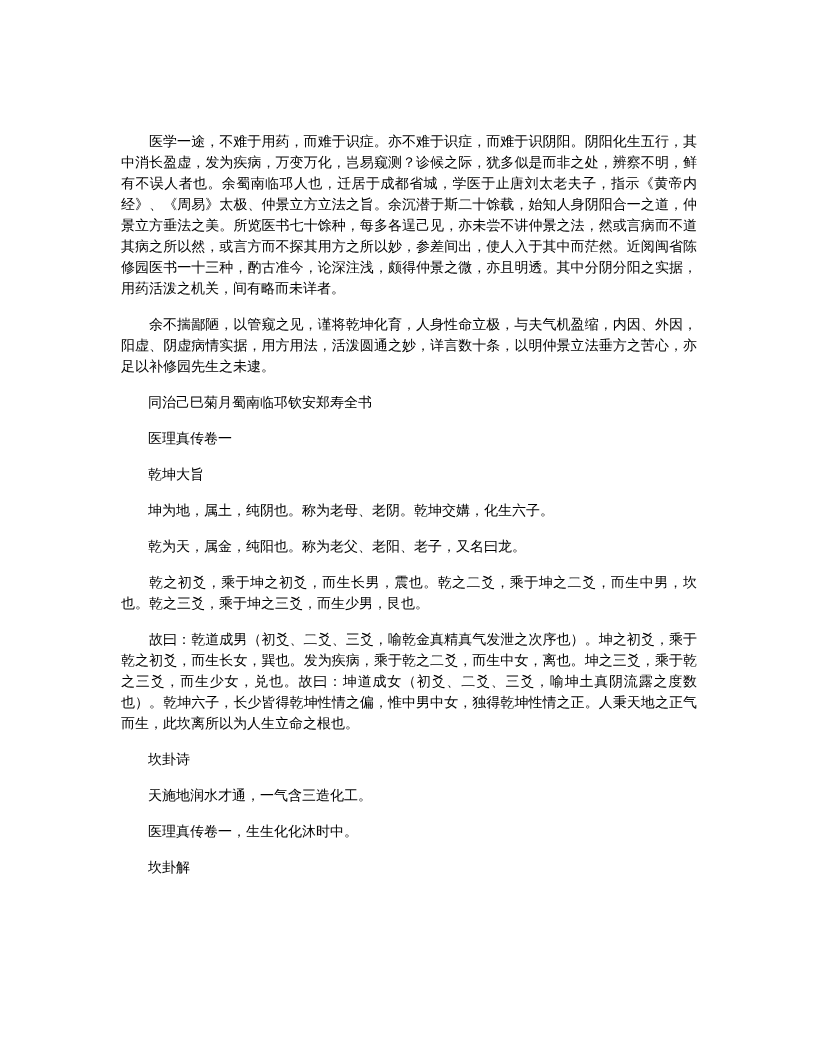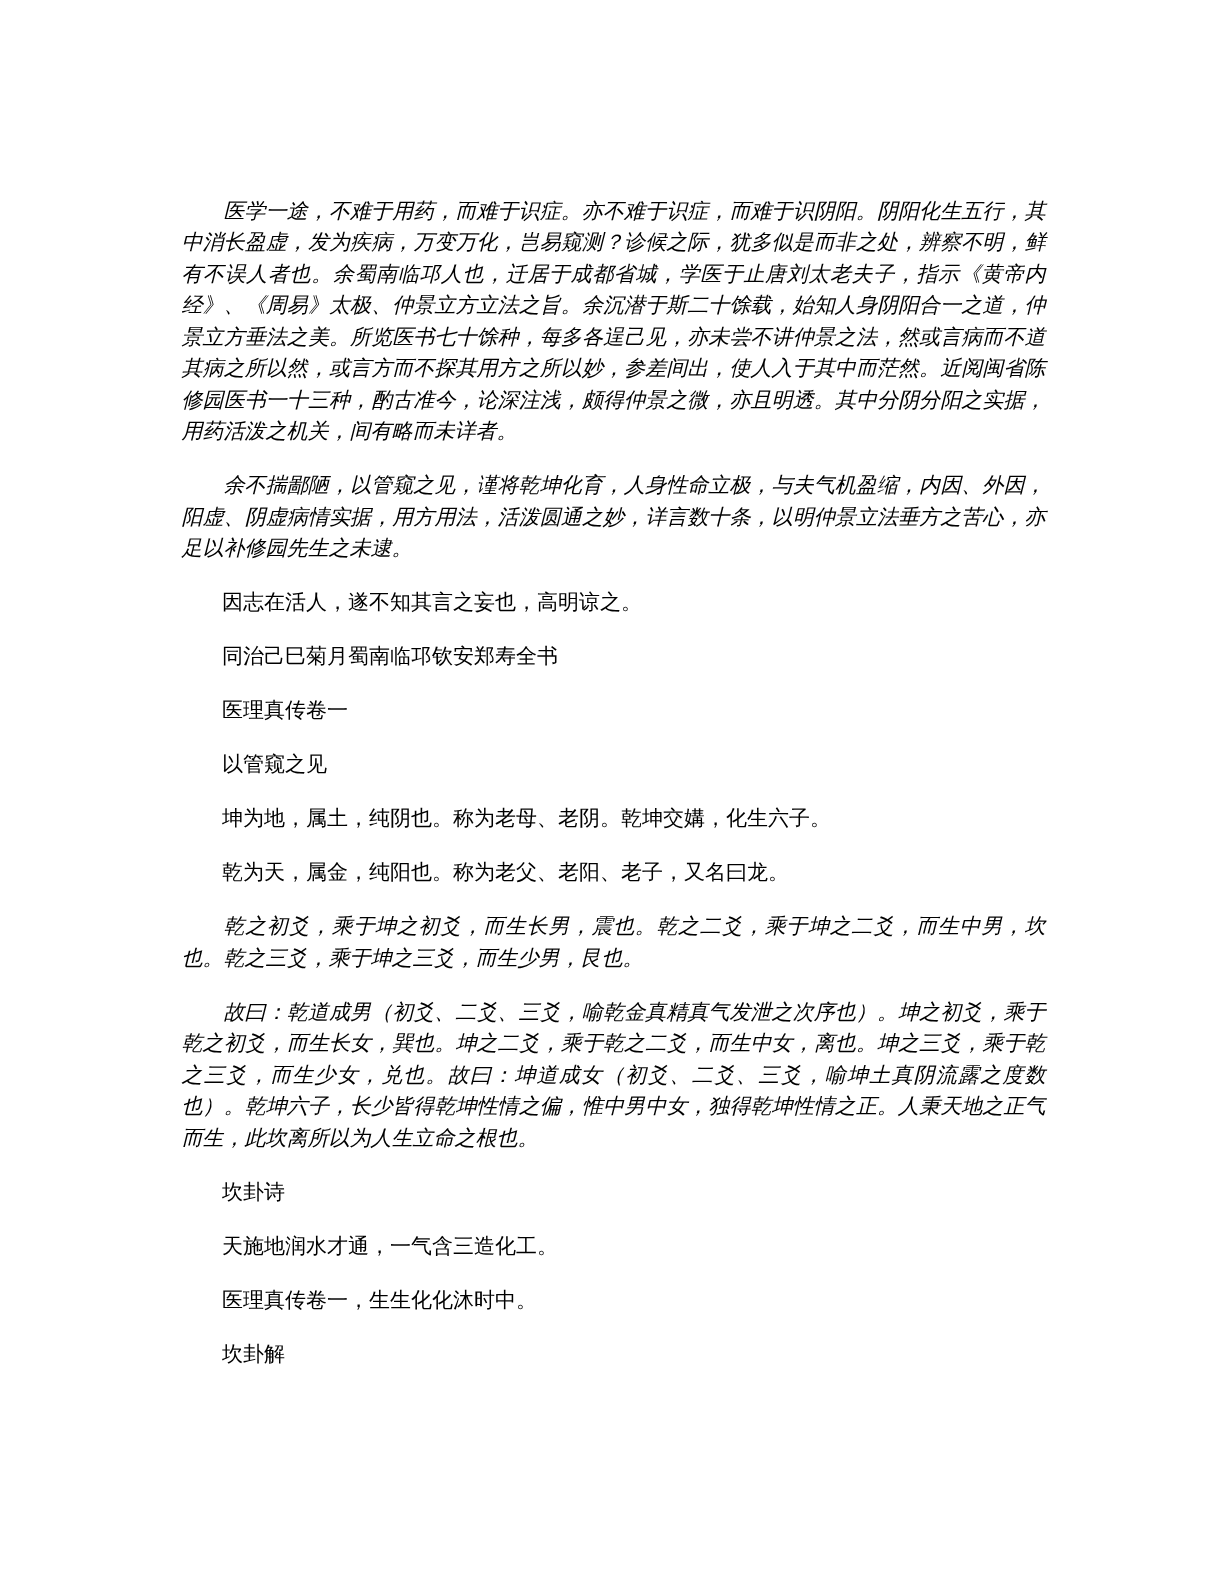--- a/index.html
+++ b/index.html
@@ -28,34 +28,32 @@
       text-align: justify;
       text-justify: inter-character;
       word-break: break-all;
       letter-spacing: 0px;
     }
     .para.heading {
       text-indent: 27px;
     }
     .para.body-text {
       text-indent: 28px;
-      font-style: italic;
     }
   </style>
 </head>
 <body>
 
 <div class="page">
   <p class="para body-text">医学一途，不难于用药，而难于识症。亦不难于识症，而难于识阴阳。阴阳化生五行，其中消长盈虚，发为疾病，万变万化，岂易窥测？诊候之际，犹多似是而非之处，辨察不明，鲜有不误人者也。余蜀南临邛人也，迁居于成都省城，学医于止唐刘太老夫子，指示《黄帝内经》、《周易》太极、仲景立方立法之旨。余沉潜于斯二十馀载，始知人身阴阳合一之道，仲景立方垂法之美。所览医书七十馀种，每多各逞己见，亦未尝不讲仲景之法，然或言病而不道其病之所以然，或言方而不探其用方之所以妙，参差间出，使人入于其中而茫然。近阅闽省陈修园医书一十三种，酌古准今，论深注浅，颇得仲景之微，亦且明透。其中分阴分阳之实据，用药活泼之机关，间有略而未详者。</p>
   <p class="para body-text">余不揣鄙陋，以管窥之见，谨将乾坤化育，人身性命立极，与夫气机盈缩，内因、外因，阳虚、阴虚病情实据，用方用法，活泼圆通之妙，详言数十条，以明仲景立法垂方之苦心，亦足以补修园先生之未逮。</p>
-  <p class="para heading">因志在活人，遂不知其言之妄也，高明谅之。</p>
   <p class="para heading">同治己巳菊月蜀南临邛钦安郑寿全书</p>
   <p class="para heading">医理真传卷一</p>
-  <p class="para heading">以管窥之见</p>
+  <p class="para heading">乾坤大旨</p>
   <p class="para heading">坤为地，属土，纯阴也。称为老母、老阴。乾坤交媾，化生六子。</p>
   <p class="para heading">乾为天，属金，纯阳也。称为老父、老阳、老子，又名曰龙。</p>
   <p class="para body-text">乾之初爻，乘于坤之初爻，而生长男，震也。乾之二爻，乘于坤之二爻，而生中男，坎也。乾之三爻，乘于坤之三爻，而生少男，艮也。</p>
-  <p class="para body-text">故曰：乾道成男（初爻、二爻、三爻，喻乾金真精真气发泄之次序也）。坤之初爻，乘于乾之初爻，而生长女，巽也。坤之二爻，乘于乾之二爻，而生中女，离也。坤之三爻，乘于乾之三爻，而生少女，兑也。故曰：坤道成女（初爻、二爻、三爻，喻坤土真阴流露之度数也）。乾坤六子，长少皆得乾坤性情之偏，惟中男中女，独得乾坤性情之正。人秉天地之正气而生，此坎离所以为人生立命之根也。</p>
+  <p class="para body-text">故曰：乾道成男（初爻、二爻、三爻，喻乾金真精真气发泄之次序也）。坤之初爻，乘于乾之初爻，而生长女，巽也。发为疾病，乘于乾之二爻，而生中女，离也。坤之三爻，乘于乾之三爻，而生少女，兑也。故曰：坤道成女（初爻、二爻、三爻，喻坤土真阴流露之度数也）。乾坤六子，长少皆得乾坤性情之偏，惟中男中女，独得乾坤性情之正。人秉天地之正气而生，此坎离所以为人生立命之根也。</p>
   <p class="para heading">坎卦诗</p>
   <p class="para heading">天施地润水才通，一气含三造化工。</p>
   <p class="para heading">医理真传卷一，生生化化沐时中。</p>
   <p class="para heading">坎卦解</p>
 </div>
 
 </body></html>

